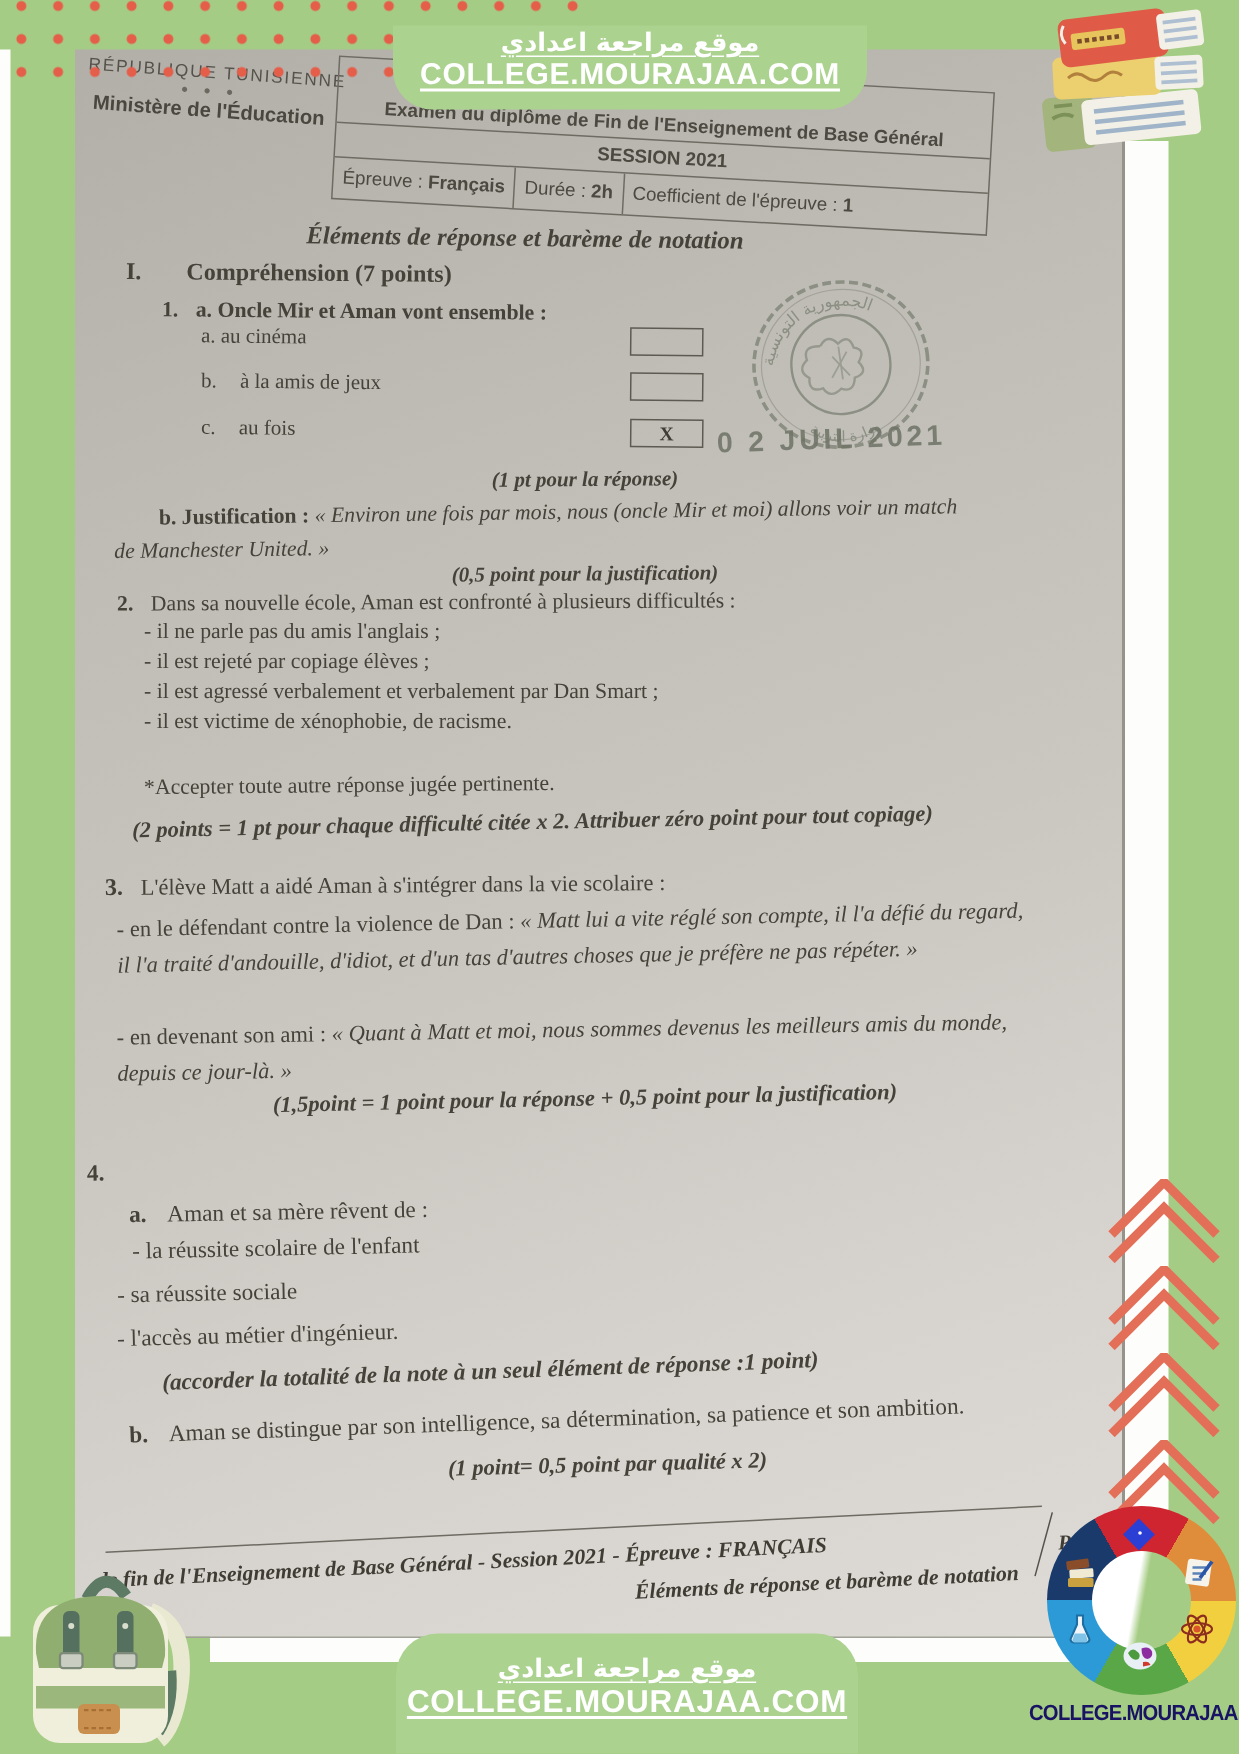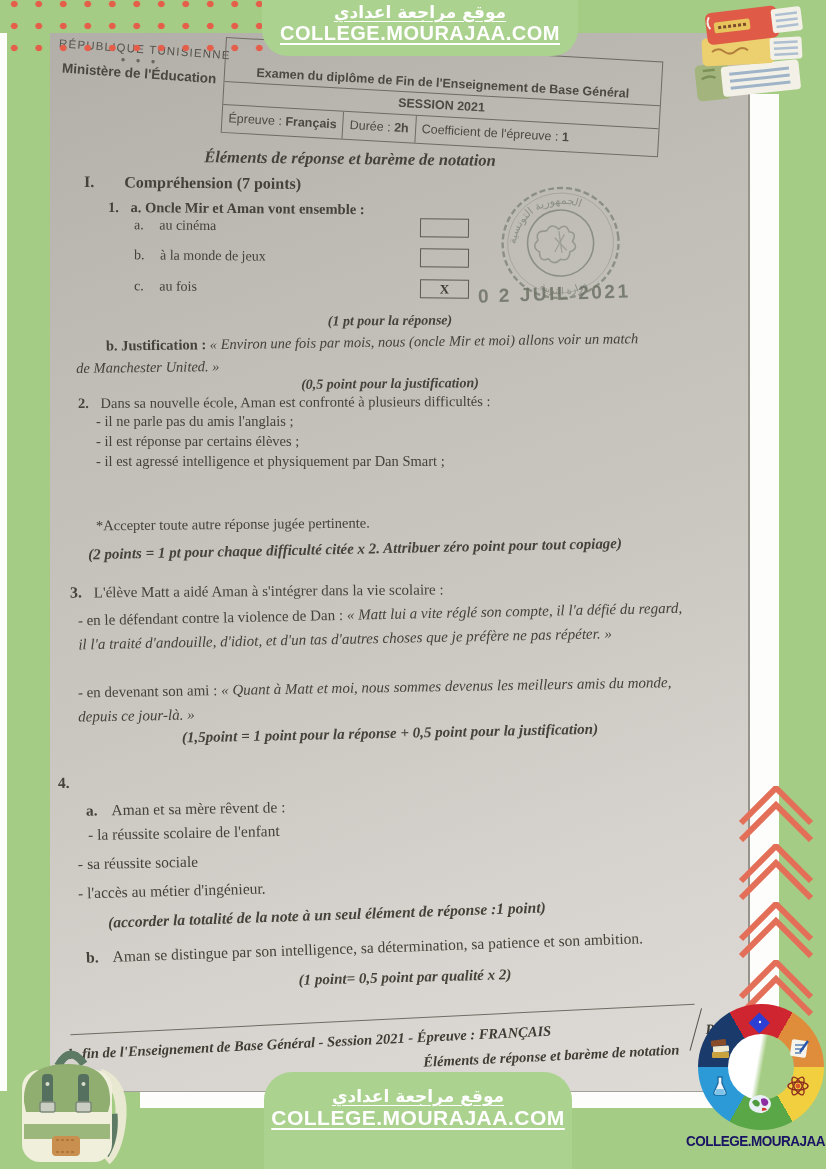--- a/index.html
+++ b/index.html
@@ -48,21 +48,21 @@
   .page-sep{position:absolute;right:-4px;top:-4px;height:44px;border-left:1.6px solid #55524c;
             transform:rotate(18deg);}
   .page-lbl{position:absolute;right:-42px;top:6px;font-size:14px;}
   
   .sliver-left{left:0;top:33px;width:7px;height:1058px;background:#fdfdfb;z-index:2;}
   .strip-right{left:746px;top:94px;width:33px;height:1014px;background:#fdfdfb;z-index:2;}
   .band-bottom{left:140px;top:1091px;width:640px;height:17px;background:#fdfdfb;z-index:2;}
   .dots{left:0;top:0;width:392px;height:58px;z-index:6;pointer-events:none;
         background-image:radial-gradient(circle,#e55e49 3px,rgba(0,0,0,0) 3.6px);
         background-size:24.5px 22px;background-position:2px -7px;}
-  .banner{background:#abd28f;text-align:center;z-index:9;color:#fff;}
+  .banner{background:#abd28f;text-align:center;z-index:9;color:#fff;margin-top:17px;}
   .banner .ar{font-family:"DejaVu Sans",sans-serif;font-weight:bold;font-size:17px;
               text-decoration:underline;text-underline-offset:3px;}
   .banner .site{font-family:"Liberation Sans",sans-serif;font-weight:bold;font-size:20px;
                 letter-spacing:.5px;text-decoration:underline;text-underline-offset:3px;}
   .banner-top{left:262px;top:0;width:316px;height:54px;border-radius:0 0 26px 26px;padding-top:2px;}
   .banner-bot{left:264px;top:1072px;width:308px;height:97px;border-radius:28px 28px 0 0;padding-top:14px;}
   .chev{position:absolute;left:734px;width:84px;height:56px;z-index:7;}
   .chev path{stroke:#e46f58;stroke-width:6;fill:none;}
   .books{right:-2px;top:2px;z-index:5;}
   .backpack{left:-4px;top:1036px;z-index:8;}
@@ -118,26 +118,26 @@
     <span style="margin-left:26px;">Compréhension (7 points)</span>
   </div>
 
   <div class="blk fs145" style="left:58px;top:167px;transform:rotate(.5deg);">
     <span class="b">1.</span>
     <span class="b" style="margin-left:8px;">a. Oncle Mir et Aman vont ensemble :</span>
   </div>
 
   <div class="blk fs14" style="left:84px;top:186px;width:340px;transform:rotate(.6deg);">
     <span>a.</span>
-    <span style="margin-left:12px;">au cinéma</span>
+    <span style="">au cinéma</span>
     <span class="opt-box"></span>
   </div>
   <div class="blk fs14" style="left:84px;top:216px;width:340px;transform:rotate(.6deg);">
     <span>b.</span>
-    <span style="margin-left:12px;">à la monde de jeux</span>
+    <span style="margin-left:12px;">à la amis de jeux</span>
     <span class="opt-box"></span>
   </div>
   <div class="blk fs14" style="left:84px;top:247px;width:340px;transform:rotate(.6deg);">
     <span>c.</span>
     <span style="margin-left:12px;">au fois</span>
     <span class="opt-box">X</span>
   </div>
 
   <svg class="blk stamp" viewBox="0 0 150 150">
     <ellipse cx="75" cy="72" rx="58" ry="55" fill="none" stroke="#7b8072" stroke-width="2.4" stroke-dasharray="6 3"></ellipse>
@@ -165,22 +165,23 @@
     <span class="i">« Environ une fois par mois, nous (oncle Mir et moi) allons voir un match de Manchester United. »</span>
   </div>
 
   <div class="blk ctr bi fs14" style="left:205px;top:343px;width:270px;transform:rotate(-.5deg);">(0,5 point pour la justification)</div>
 
   <div class="blk fs145" style="left:28px;top:361px;transform:rotate(-.3deg);">
     <span class="b">2.</span>
     <span style="margin-left:8px;">Dans sa nouvelle école, Aman est confronté à plusieurs difficultés :</span>
   </div>
   <div class="blk fs145" style="left:46px;top:380px;">- il ne parle pas du amis l'anglais ;</div>
-  <div class="blk fs145" style="left:46px;top:400px;">- il est réponse par certains élèves ;</div>
-  <div class="blk fs145" style="left:46px;top:420px;">- il est agressé intelligence et physiquement par Dan Smart ;</div>
+  <div class="blk fs145" style="left:46px;top:400px;">- il est rejeté par copiage élèves ;</div>
+  <div class="blk fs145" style="left:46px;top:420px;">- il est agressé verbalement et verbalement par Dan Smart ;</div>
+  <div class="blk fs145" style="left:46px;top:440px;">- il est victime de xénophobie, de racisme.</div>
 
   <div class="blk fs145" style="left:46px;top:483px;transform:rotate(-.6deg);">*Accepter toute autre réponse jugée pertinente.</div>
   <div class="blk wrap bi fs15" style="left:38px;top:502px;width:600px;line-height:27px;transform:rotate(-1.2deg);">(2 points = 1 pt pour chaque difficulté citée x 2. Attribuer zéro point pour tout copiage)</div>
 
   <div class="blk fs15" style="left:20px;top:549px;transform:rotate(-.5deg);">
     <span class="b" style="font-size:16px;">3.</span>
     <span style="margin-left:8px;">L'élève Matt a aidé Aman à s'intégrer dans la vie scolaire :</span>
   </div>
   <div class="blk wrap fs15" style="left:28px;top:569px;width:614px;line-height:24px;transform:rotate(-1.2deg);">
     <span>- en le défendant contre la violence de Dan : </span>

